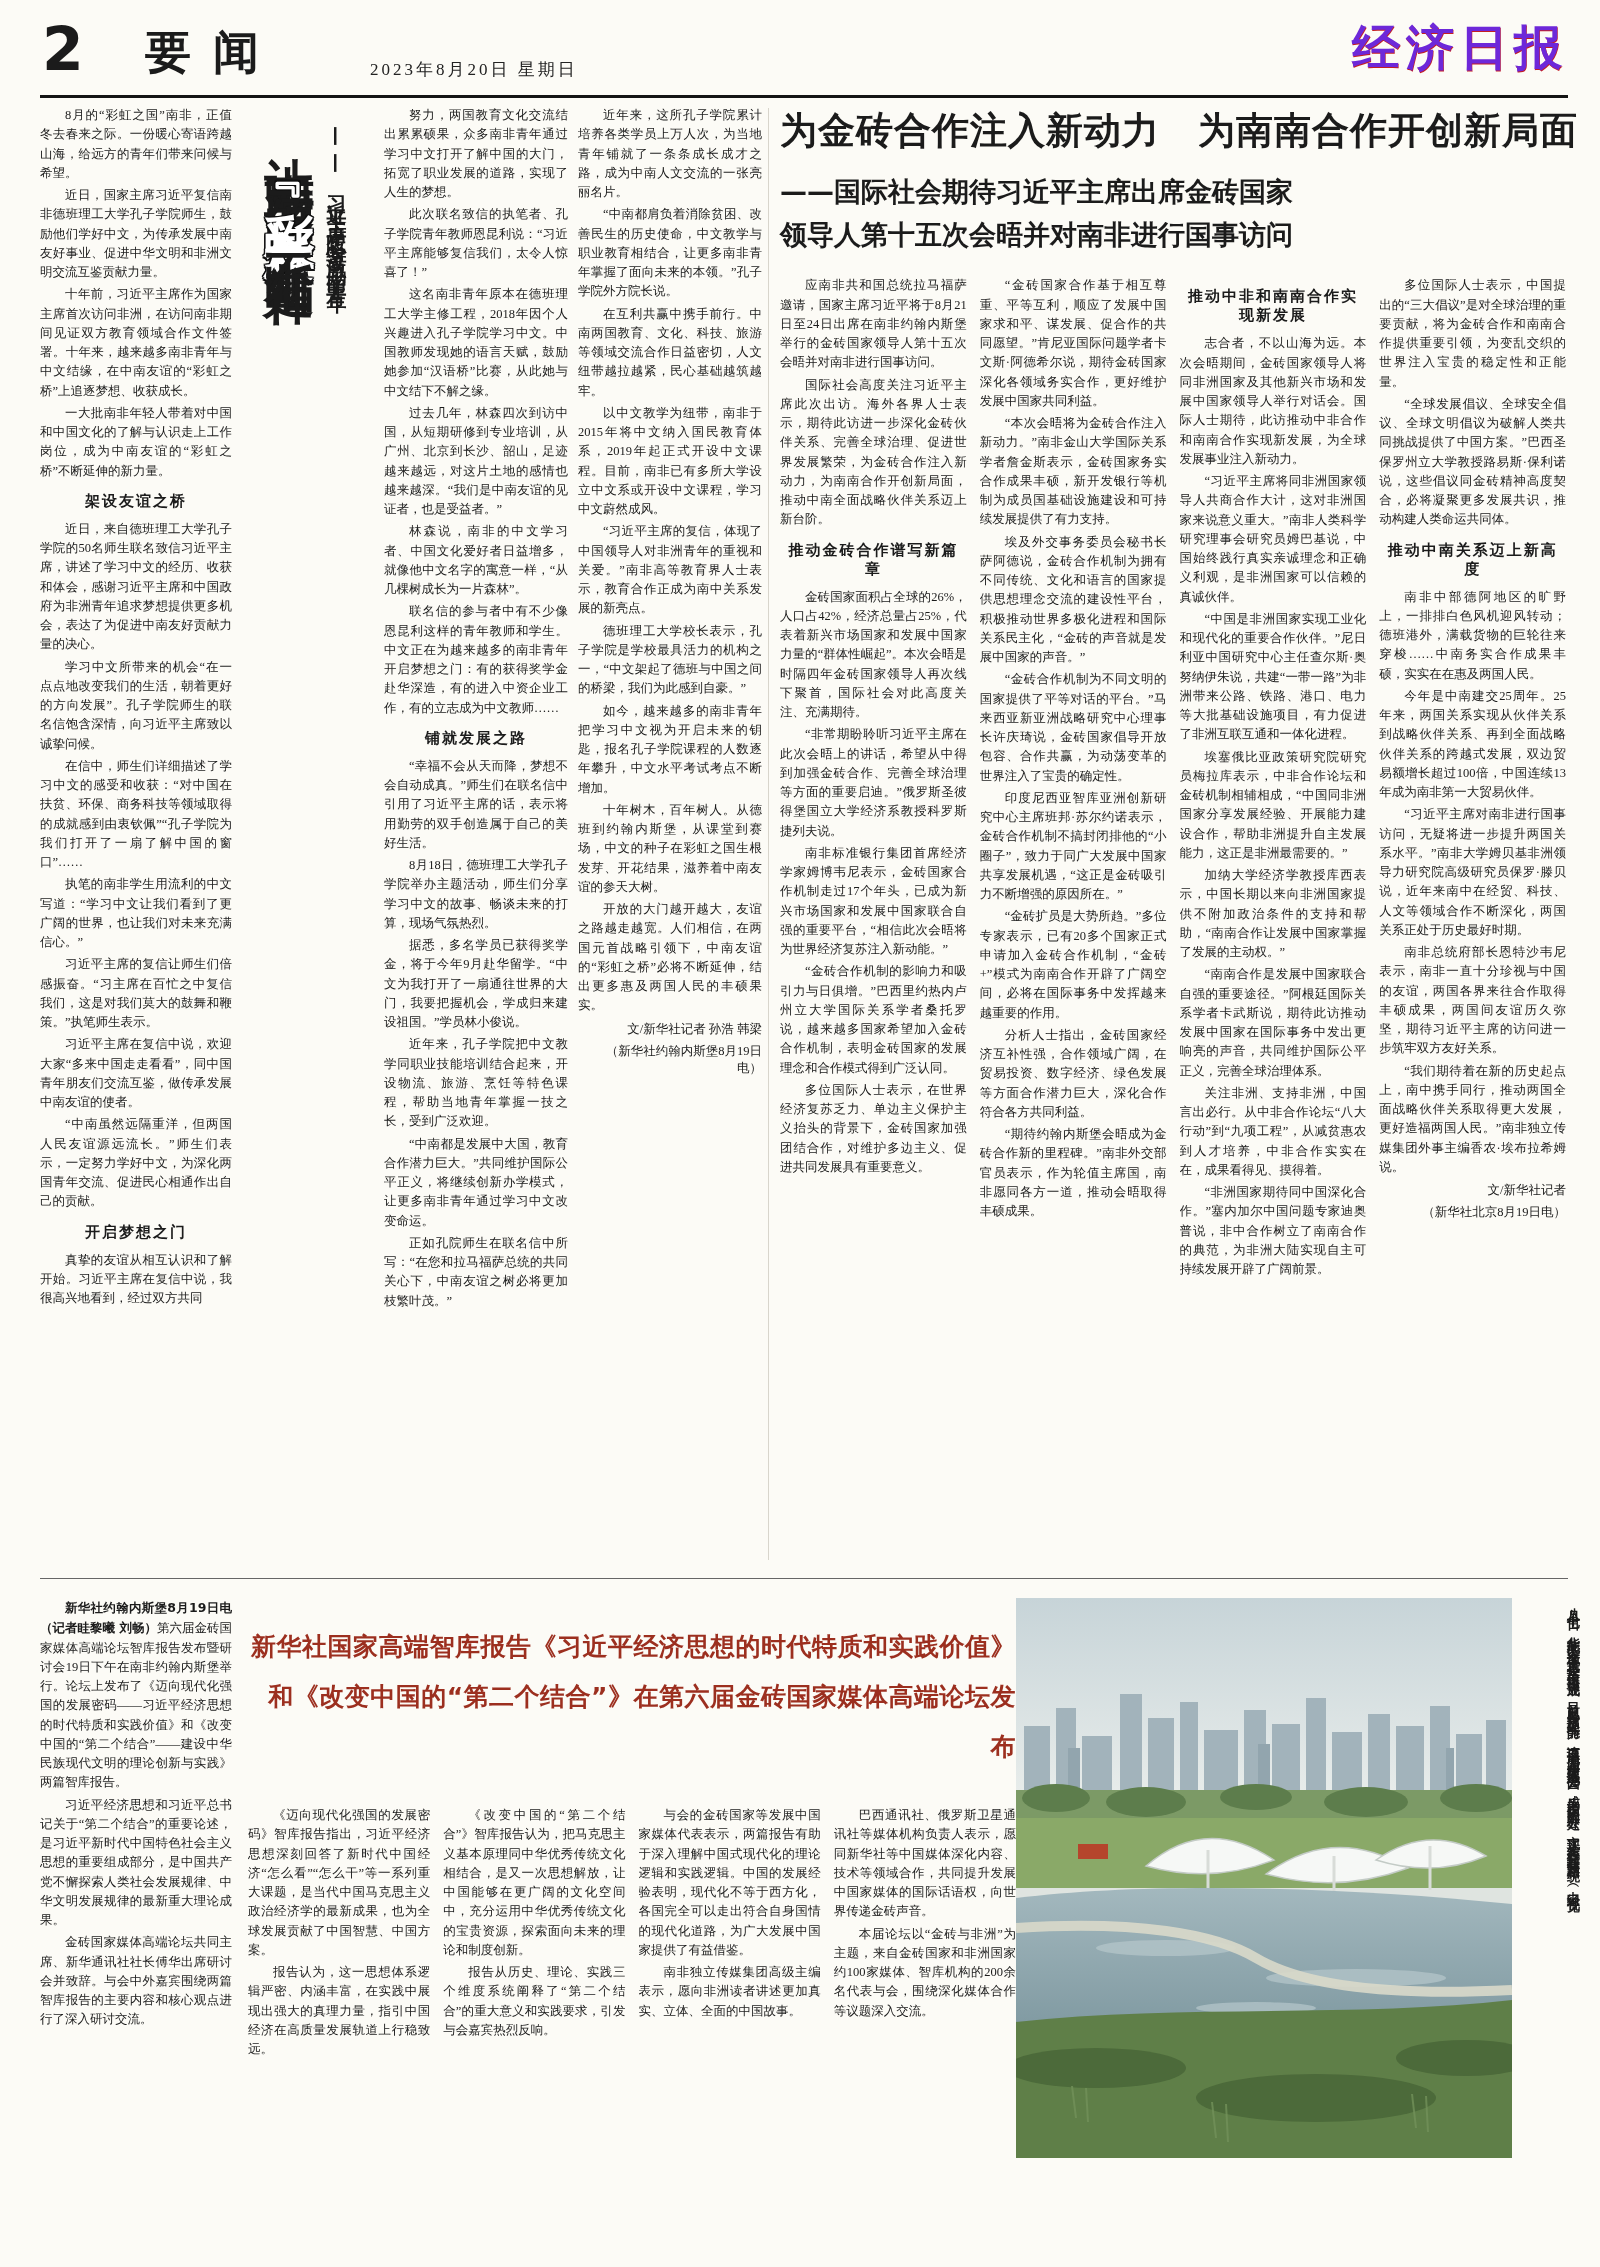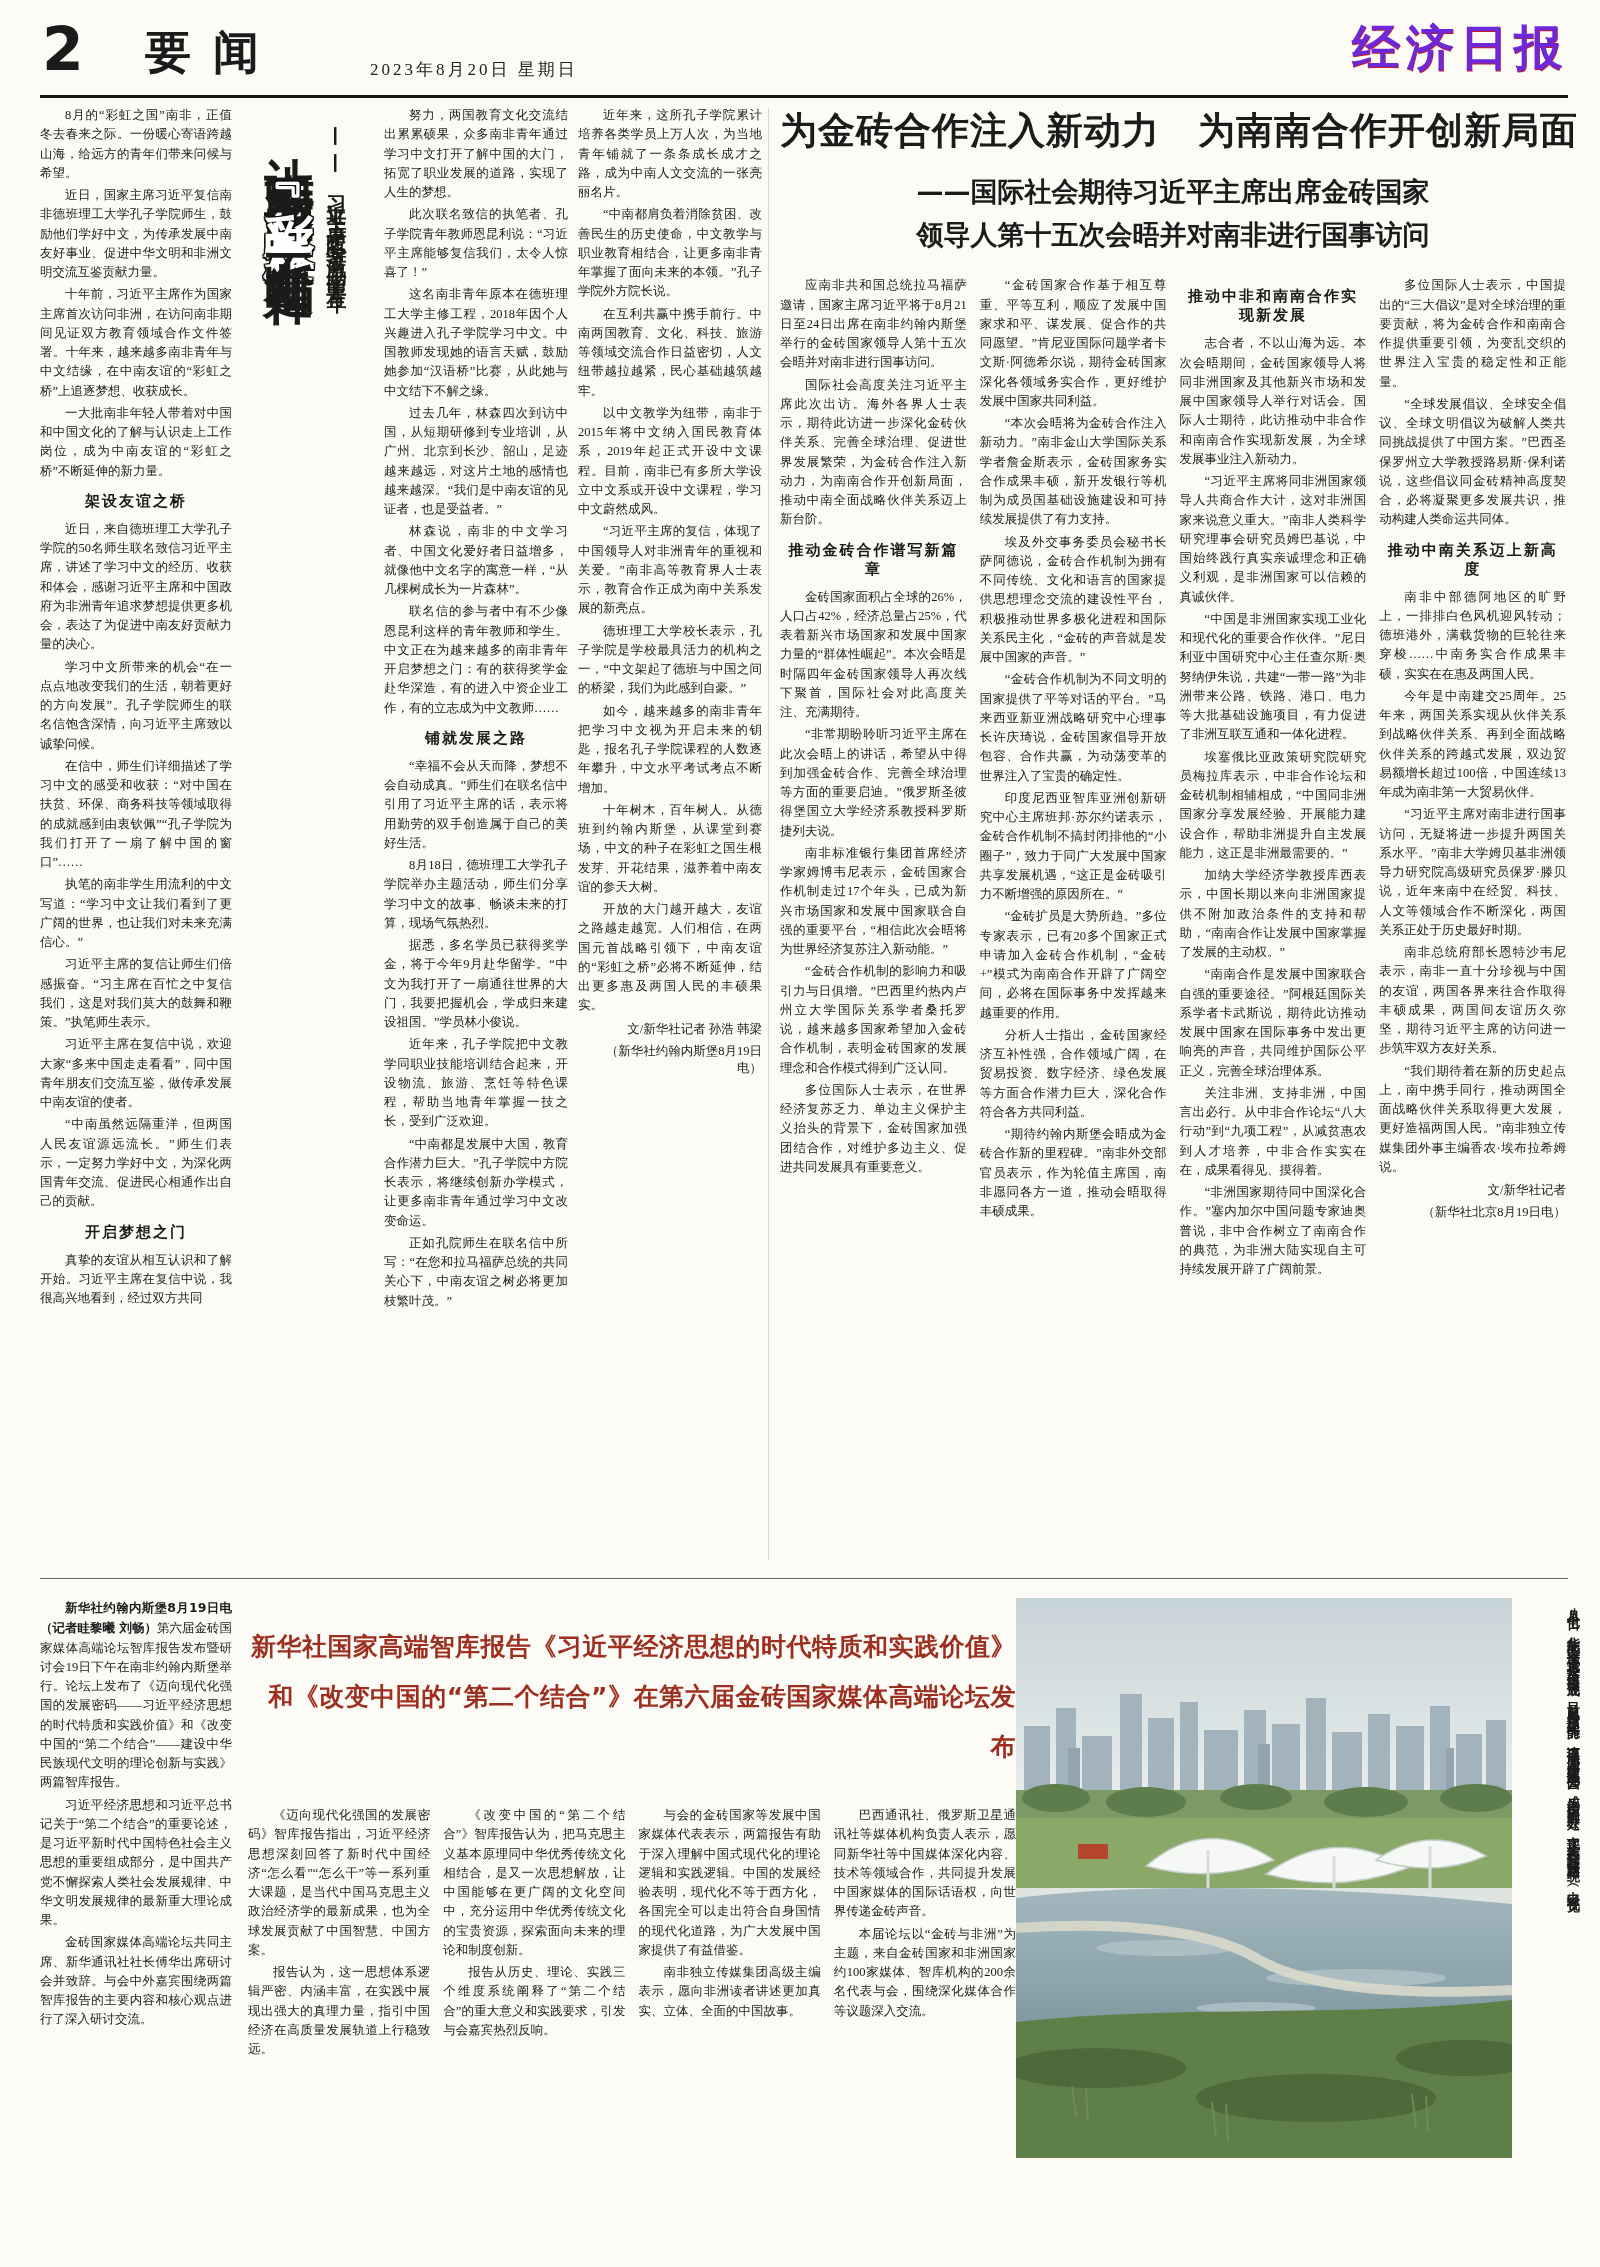--- a/index.html
+++ b/index.html
@@ -41,21 +41,21 @@
   .vt-title .hollow { color:#ffffff;
       text-shadow:-1.6px 0 #111,1.6px 0 #111,0 -1.6px #111,0 1.6px #111,
                   -1.2px -1.2px #111,1.2px 1.2px #111,-1.2px 1.2px #111,1.2px -1.2px #111; }
   .vt-sub { writing-mode:vertical-rl; font-size:20px; font-weight:bold; letter-spacing:7px;
             padding-top:8px; height:660px; font-family:"DejaVu Sans",sans-serif; }
 
   
   .art-main { position:absolute; left:780px; top:106px; width:786px; height:1458px; }
   .main-hl { font-size:37px; font-weight:900; text-align:center; white-space:nowrap;
              letter-spacing:1px; font-family:"DejaVu Sans",sans-serif; }
-  .main-sub { font-size:27px; font-weight:bold; text-align:center; line-height:1.6;
+  .main-sub { font-size:27px; font-weight:bold; line-height:1.6;
               margin-top:14px; font-family:"DejaVu Sans",sans-serif; }
   .main-body { display:flex; gap:13px; margin-top:20px; height:1280px; }
   .mcol { flex:1; overflow:hidden; }
 
   
   .bot-left { position:absolute; left:40px; top:1598px; width:192px; height:650px; overflow:hidden; }
   .bot-banner { position:absolute; left:248px; top:1622px; width:768px; text-align:right;
                 color:#9c2f1f; font-weight:900; font-size:25px; line-height:2.0;
                 font-family:"DejaVu Sans",sans-serif; letter-spacing:0.5px; }
   .bot-body { position:absolute; left:248px; top:1806px; width:768px; height:442px;
@@ -111,21 +111,21 @@
       <p class="para">此次联名致信的执笔者、孔子学院青年教师恩昆利说：“习近平主席能够复信我们，太令人惊喜了！”</p>
       <p class="para">这名南非青年原本在德班理工大学主修工程，2018年因个人兴趣进入孔子学院学习中文。中国教师发现她的语言天赋，鼓励她参加“汉语桥”比赛，从此她与中文结下不解之缘。</p>
       <p class="para">过去几年，林森四次到访中国，从短期研修到专业培训，从广州、北京到长沙、韶山，足迹越来越远，对这片土地的感情也越来越深。“我们是中南友谊的见证者，也是受益者。”</p>
       <p class="para">林森说，南非的中文学习者、中国文化爱好者日益增多，就像他中文名字的寓意一样，“从几棵树成长为一片森林”。</p>
       <p class="para">联名信的参与者中有不少像恩昆利这样的青年教师和学生。中文正在为越来越多的南非青年开启梦想之门：有的获得奖学金赴华深造，有的进入中资企业工作，有的立志成为中文教师……</p>
       <div class="sec-head">铺就发展之路</div>
       <p class="para">“幸福不会从天而降，梦想不会自动成真。”师生们在联名信中引用了习近平主席的话，表示将用勤劳的双手创造属于自己的美好生活。</p>
       <p class="para">8月18日，德班理工大学孔子学院举办主题活动，师生们分享学习中文的故事、畅谈未来的打算，现场气氛热烈。</p>
       <p class="para">据悉，多名学员已获得奖学金，将于今年9月赴华留学。“中文为我打开了一扇通往世界的大门，我要把握机会，学成归来建设祖国。”学员林小俊说。</p>
       <p class="para">近年来，孔子学院把中文教学同职业技能培训结合起来，开设物流、旅游、烹饪等特色课程，帮助当地青年掌握一技之长，受到广泛欢迎。</p>
-      <p class="para">“中南都是发展中大国，教育合作潜力巨大。”孔子学院中方院长表示，将继续创新办学模式，让更多南非青年通过学习中文改变命运。</p>
+      <p class="para">“中南都是发展中大国，教育合作潜力巨大。”共同维护国际公平正义，将继续创新办学模式，让更多南非青年通过学习中文改变命运。</p>
       <p class="para">正如孔院师生在联名信中所写：“在您和拉马福萨总统的共同关心下，中南友谊之树必将更加枝繁叶茂。”</p>
     </div>
   <div class="col col-c">
       <p class="para">近年来，这所孔子学院累计培养各类学员上万人次，为当地青年铺就了一条条成长成才之路，成为中南人文交流的一张亮丽名片。</p>
       <p class="para">“中南都肩负着消除贫困、改善民生的历史使命，中文教学与职业教育相结合，让更多南非青年掌握了面向未来的本领。”孔子学院外方院长说。</p>
       <p class="para">在互利共赢中携手前行。中南两国教育、文化、科技、旅游等领域交流合作日益密切，人文纽带越拉越紧，民心基础越筑越牢。</p>
       <p class="para">以中文教学为纽带，南非于2015年将中文纳入国民教育体系，2019年起正式开设中文课程。目前，南非已有多所大学设立中文系或开设中文课程，学习中文蔚然成风。</p>
       <p class="para">“习近平主席的复信，体现了中国领导人对非洲青年的重视和关爱。”南非高等教育界人士表示，教育合作正成为南中关系发展的新亮点。</p>
       <p class="para">德班理工大学校长表示，孔子学院是学校最具活力的机构之一，“中文架起了德班与中国之间的桥梁，我们为此感到自豪。”</p>
       <p class="para">如今，越来越多的南非青年把学习中文视为开启未来的钥匙，报名孔子学院课程的人数逐年攀升，中文水平考试考点不断增加。</p>

